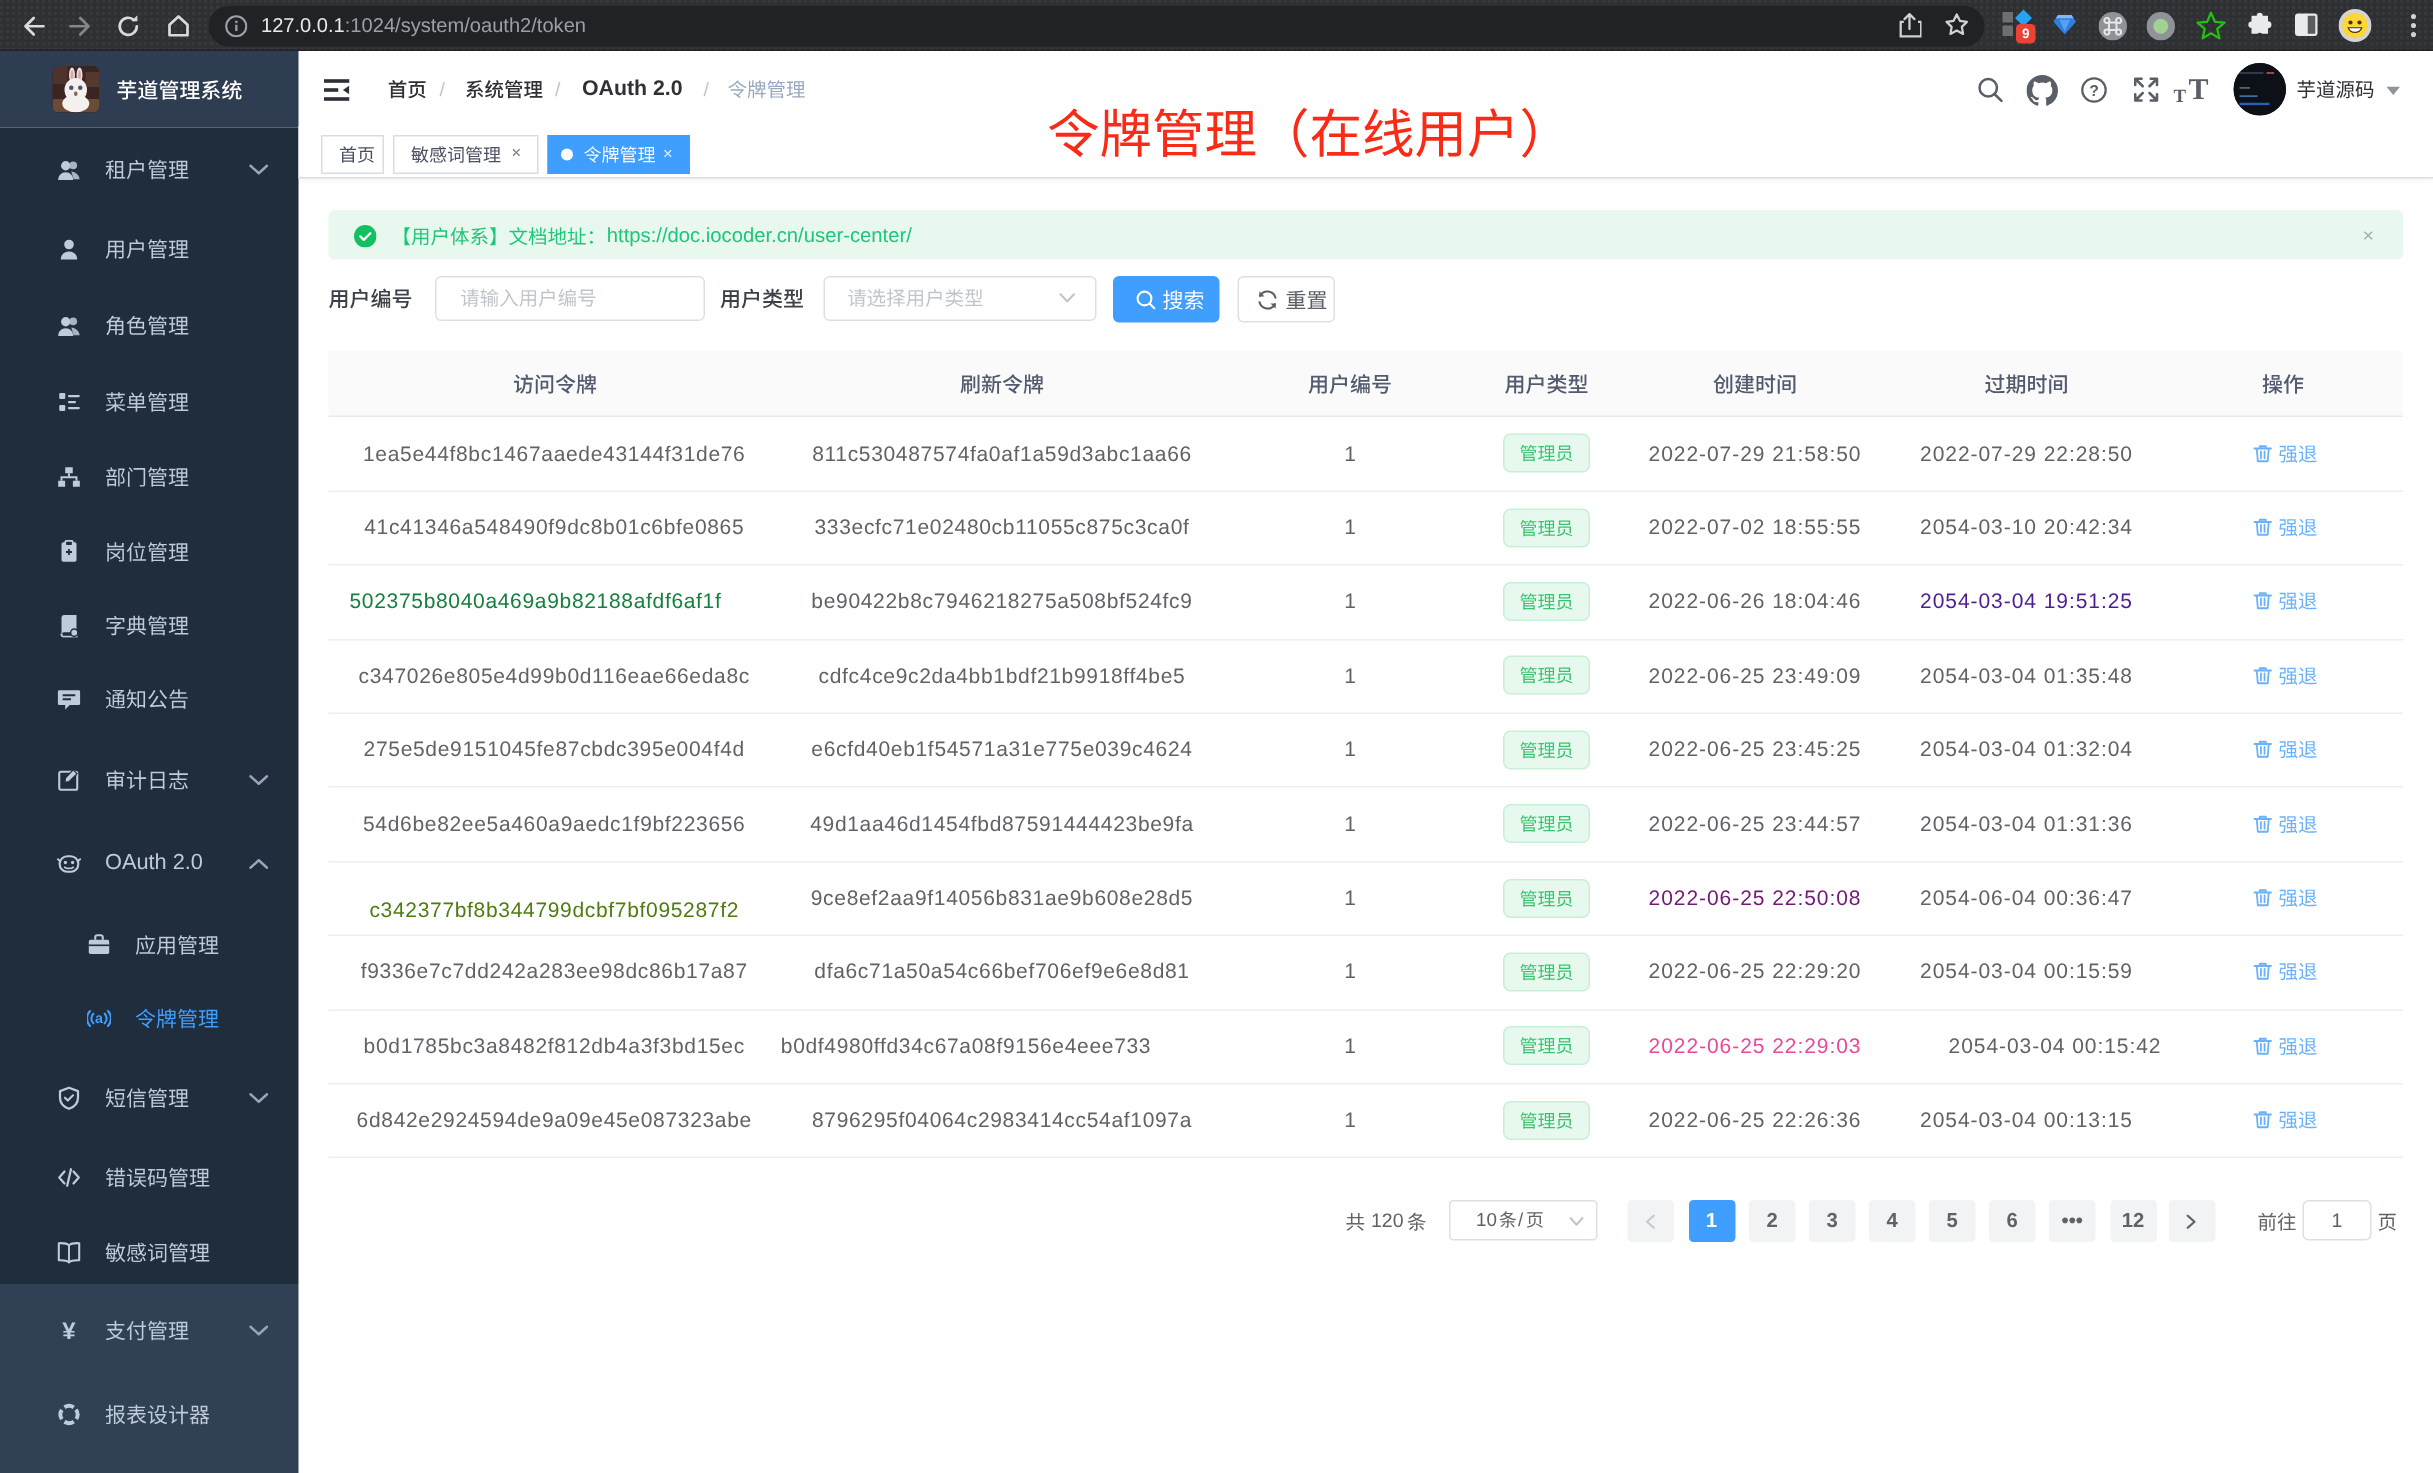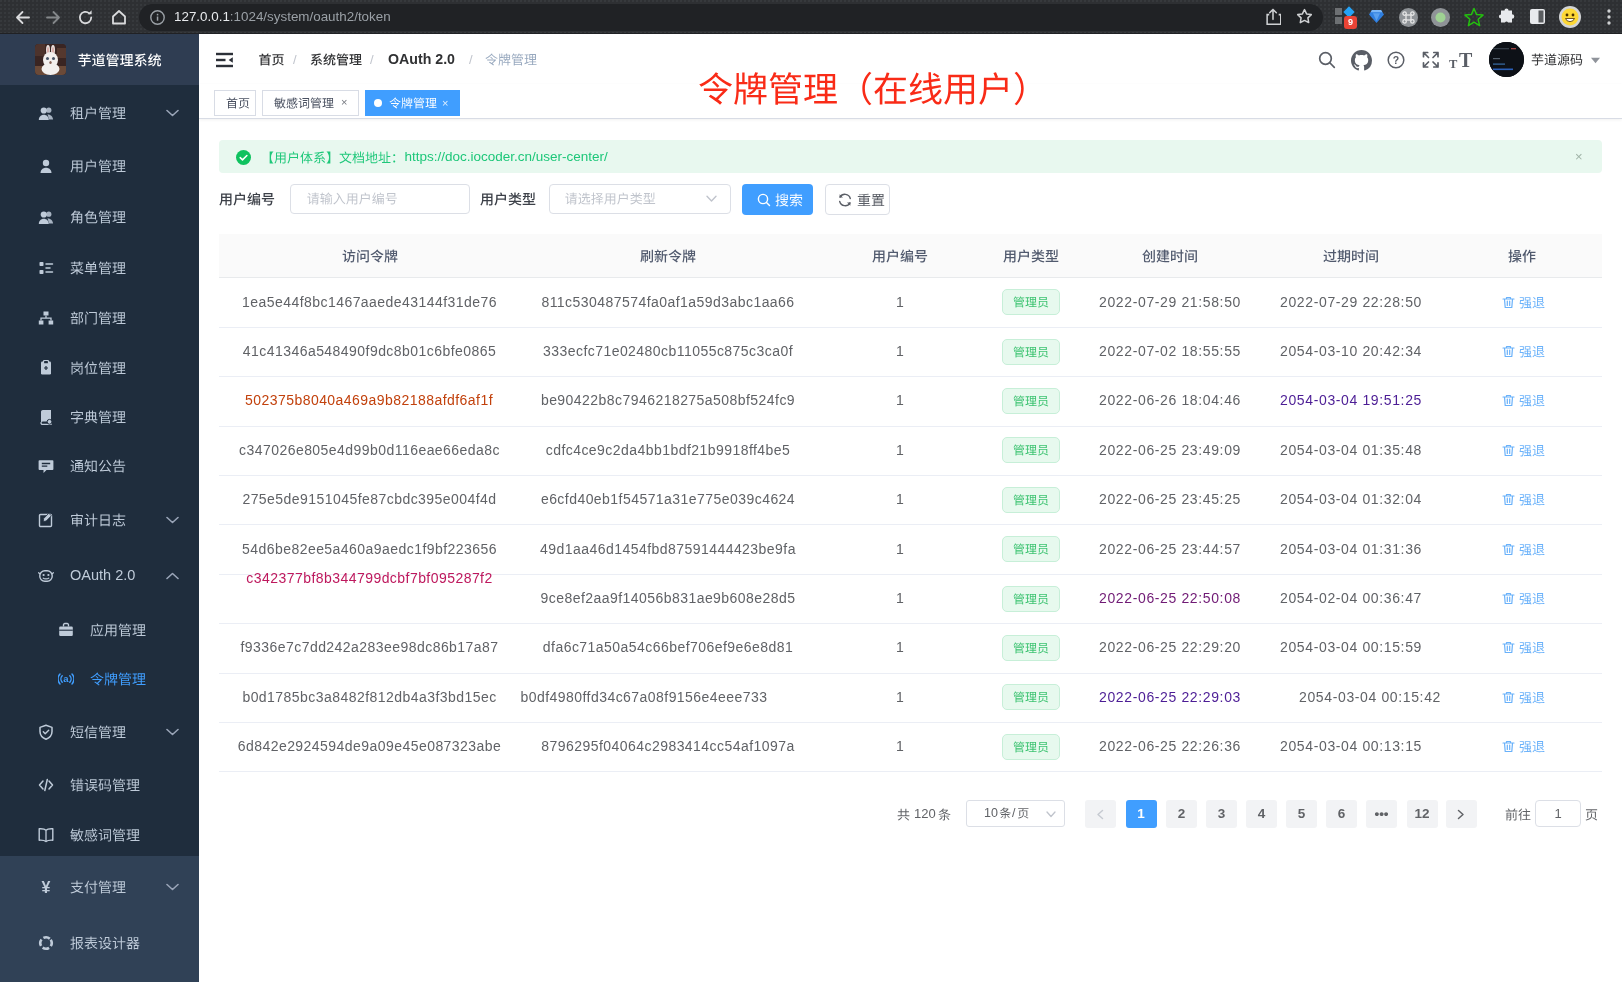--- a/index.html
+++ b/index.html
@@ -725,21 +725,21 @@
 <svg style="position:absolute;left:1502.0px;top:345.0px" width="13.0" height="13.0" viewBox="0 0 13 13">
     <path d="M1 3h11M4.5 3V1.5h4V3M2.5 3l.7 8.5h6.6l.7-8.5M5.3 5v4.5M7.7 5v4.5" stroke="#69b1fa" stroke-width="1.2" fill="none" stroke-linecap="round" stroke-linejoin="round"></path>
   </svg>
 <svg style="position:absolute;left:1519.0px;top:345.0px" width="26.0" height="13" viewBox="0 -880 2000 1000" fill="#69b1fa">
     <g transform="scale(1,-1)">
       <use href="#r5F3A"></use>
       <use href="#r9000" x="1000"></use>
     </g>
   </svg>
 <div style="position:absolute;left:219.0px;top:376.2px;width:1383.0px;height:1.0px;background:#ebeef5"></div>
-<div style="position:absolute;top:390.40px;font:400 14px/21px 'Liberation Sans',sans-serif;color:#c2410c;white-space:pre;left:369px;transform:translateX(-50%);letter-spacing:0.45px">502375b8040a469a9b82188afdf6af1f</div>
+<div style="position:absolute;top:390.40px;font:400 14px/21px 'Liberation Sans',sans-serif;color:#15803d;white-space:pre;left:357px;transform:translateX(-50%);letter-spacing:0.45px">502375b8040a469a9b82188afdf6af1f</div>
 <div style="position:absolute;top:390.40px;font:400 14px/21px 'Liberation Sans',sans-serif;color:#606266;white-space:pre;left:668.0px;transform:translateX(-50%);letter-spacing:0.45px">be90422b8c7946218275a508bf524fc9</div>
 <div style="position:absolute;top:390.40px;font:400 14px/21px 'Liberation Sans',sans-serif;color:#606266;white-space:pre;left:900.0px;transform:translateX(-50%)">1</div>
 <div style="position:absolute;left:1002.0px;top:387.9px;width:58.0px;height:26.0px;background:#e7f9ee;border:1px solid #c7efd8;border-radius:5px"></div>
 <svg style="position:absolute;left:1013.0px;top:394.9px" width="36.0" height="12" viewBox="0 -880 3000 1000" fill="#3ac26f">
     <g transform="scale(1,-1)">
       <use href="#r7BA1"></use>
       <use href="#r7406" x="1000"></use>
       <use href="#r5458" x="2000"></use>
     </g>
   </svg>
@@ -817,33 +817,33 @@
 <svg style="position:absolute;left:1502.0px;top:542.6px" width="13.0" height="13.0" viewBox="0 0 13 13">
     <path d="M1 3h11M4.5 3V1.5h4V3M2.5 3l.7 8.5h6.6l.7-8.5M5.3 5v4.5M7.7 5v4.5" stroke="#69b1fa" stroke-width="1.2" fill="none" stroke-linecap="round" stroke-linejoin="round"></path>
   </svg>
 <svg style="position:absolute;left:1519.0px;top:542.6px" width="26.0" height="13" viewBox="0 -880 2000 1000" fill="#69b1fa">
     <g transform="scale(1,-1)">
       <use href="#r5F3A"></use>
       <use href="#r9000" x="1000"></use>
     </g>
   </svg>
 <div style="position:absolute;left:219.0px;top:573.8px;width:1383.0px;height:1.0px;background:#ebeef5"></div>
-<div style="position:absolute;top:568px;font:400 14px/21px 'Liberation Sans',sans-serif;color:#be185d;white-space:pre;left:369.5px;transform:translateX(-50%);letter-spacing:0.45px">c342377bf8b344799dcbf7bf095287f2</div>
+<div style="position:absolute;top:596px;font:400 14px/21px 'Liberation Sans',sans-serif;color:#4d7c0f;white-space:pre;left:369.5px;transform:translateX(-50%);letter-spacing:0.45px">c342377bf8b344799dcbf7bf095287f2</div>
 <div style="position:absolute;top:588.00px;font:400 14px/21px 'Liberation Sans',sans-serif;color:#606266;white-space:pre;left:668.0px;transform:translateX(-50%);letter-spacing:0.45px">9ce8ef2aa9f14056b831ae9b608e28d5</div>
 <div style="position:absolute;top:588.00px;font:400 14px/21px 'Liberation Sans',sans-serif;color:#606266;white-space:pre;left:900.0px;transform:translateX(-50%)">1</div>
 <div style="position:absolute;left:1002.0px;top:585.5px;width:58.0px;height:26.0px;background:#e7f9ee;border:1px solid #c7efd8;border-radius:5px"></div>
 <svg style="position:absolute;left:1013.0px;top:592.5px" width="36.0" height="12" viewBox="0 -880 3000 1000" fill="#3ac26f">
     <g transform="scale(1,-1)">
       <use href="#r7BA1"></use>
       <use href="#r7406" x="1000"></use>
       <use href="#r5458" x="2000"></use>
     </g>
   </svg>
 <div style="position:absolute;top:588.00px;font:400 14px/21px 'Liberation Sans',sans-serif;color:#701a75;white-space:pre;left:1170.0px;transform:translateX(-50%);letter-spacing:0.63px">2022-06-25 22:50:08</div>
-<div style="position:absolute;top:588.00px;font:400 14px/21px 'Liberation Sans',sans-serif;color:#606266;white-space:pre;left:1351.0px;transform:translateX(-50%);letter-spacing:0.63px">2054-02-04 00:36:47</div>
+<div style="position:absolute;top:588.00px;font:400 14px/21px 'Liberation Sans',sans-serif;color:#606266;white-space:pre;left:1351.0px;transform:translateX(-50%);letter-spacing:0.63px">2054-06-04 00:36:47</div>
 <svg style="position:absolute;left:1502.0px;top:592.0px" width="13.0" height="13.0" viewBox="0 0 13 13">
     <path d="M1 3h11M4.5 3V1.5h4V3M2.5 3l.7 8.5h6.6l.7-8.5M5.3 5v4.5M7.7 5v4.5" stroke="#69b1fa" stroke-width="1.2" fill="none" stroke-linecap="round" stroke-linejoin="round"></path>
   </svg>
 <svg style="position:absolute;left:1519.0px;top:592.0px" width="26.0" height="13" viewBox="0 -880 2000 1000" fill="#69b1fa">
     <g transform="scale(1,-1)">
       <use href="#r5F3A"></use>
       <use href="#r9000" x="1000"></use>
     </g>
   </svg>
 <div style="position:absolute;left:219.0px;top:623.2px;width:1383.0px;height:1.0px;background:#ebeef5"></div>
@@ -874,21 +874,21 @@
 <div style="position:absolute;top:686.80px;font:400 14px/21px 'Liberation Sans',sans-serif;color:#606266;white-space:pre;left:644px;transform:translateX(-50%);letter-spacing:0.45px">b0df4980ffd34c67a08f9156e4eee733</div>
 <div style="position:absolute;top:686.80px;font:400 14px/21px 'Liberation Sans',sans-serif;color:#606266;white-space:pre;left:900.0px;transform:translateX(-50%)">1</div>
 <div style="position:absolute;left:1002.0px;top:684.3px;width:58.0px;height:26.0px;background:#e7f9ee;border:1px solid #c7efd8;border-radius:5px"></div>
 <svg style="position:absolute;left:1013.0px;top:691.3px" width="36.0" height="12" viewBox="0 -880 3000 1000" fill="#3ac26f">
     <g transform="scale(1,-1)">
       <use href="#r7BA1"></use>
       <use href="#r7406" x="1000"></use>
       <use href="#r5458" x="2000"></use>
     </g>
   </svg>
-<div style="position:absolute;top:686.80px;font:400 14px/21px 'Liberation Sans',sans-serif;color:#4c1d95;white-space:pre;left:1170.0px;transform:translateX(-50%);letter-spacing:0.63px">2022-06-25 22:29:03</div>
+<div style="position:absolute;top:686.80px;font:400 14px/21px 'Liberation Sans',sans-serif;color:#ec4899;white-space:pre;left:1170.0px;transform:translateX(-50%);letter-spacing:0.63px">2022-06-25 22:29:03</div>
 <div style="position:absolute;top:686.80px;font:400 14px/21px 'Liberation Sans',sans-serif;color:#606266;white-space:pre;left:1370px;transform:translateX(-50%);letter-spacing:0.63px">2054-03-04 00:15:42</div>
 <svg style="position:absolute;left:1502.0px;top:690.8px" width="13.0" height="13.0" viewBox="0 0 13 13">
     <path d="M1 3h11M4.5 3V1.5h4V3M2.5 3l.7 8.5h6.6l.7-8.5M5.3 5v4.5M7.7 5v4.5" stroke="#69b1fa" stroke-width="1.2" fill="none" stroke-linecap="round" stroke-linejoin="round"></path>
   </svg>
 <svg style="position:absolute;left:1519.0px;top:690.8px" width="26.0" height="13" viewBox="0 -880 2000 1000" fill="#69b1fa">
     <g transform="scale(1,-1)">
       <use href="#r5F3A"></use>
       <use href="#r9000" x="1000"></use>
     </g>
   </svg>

